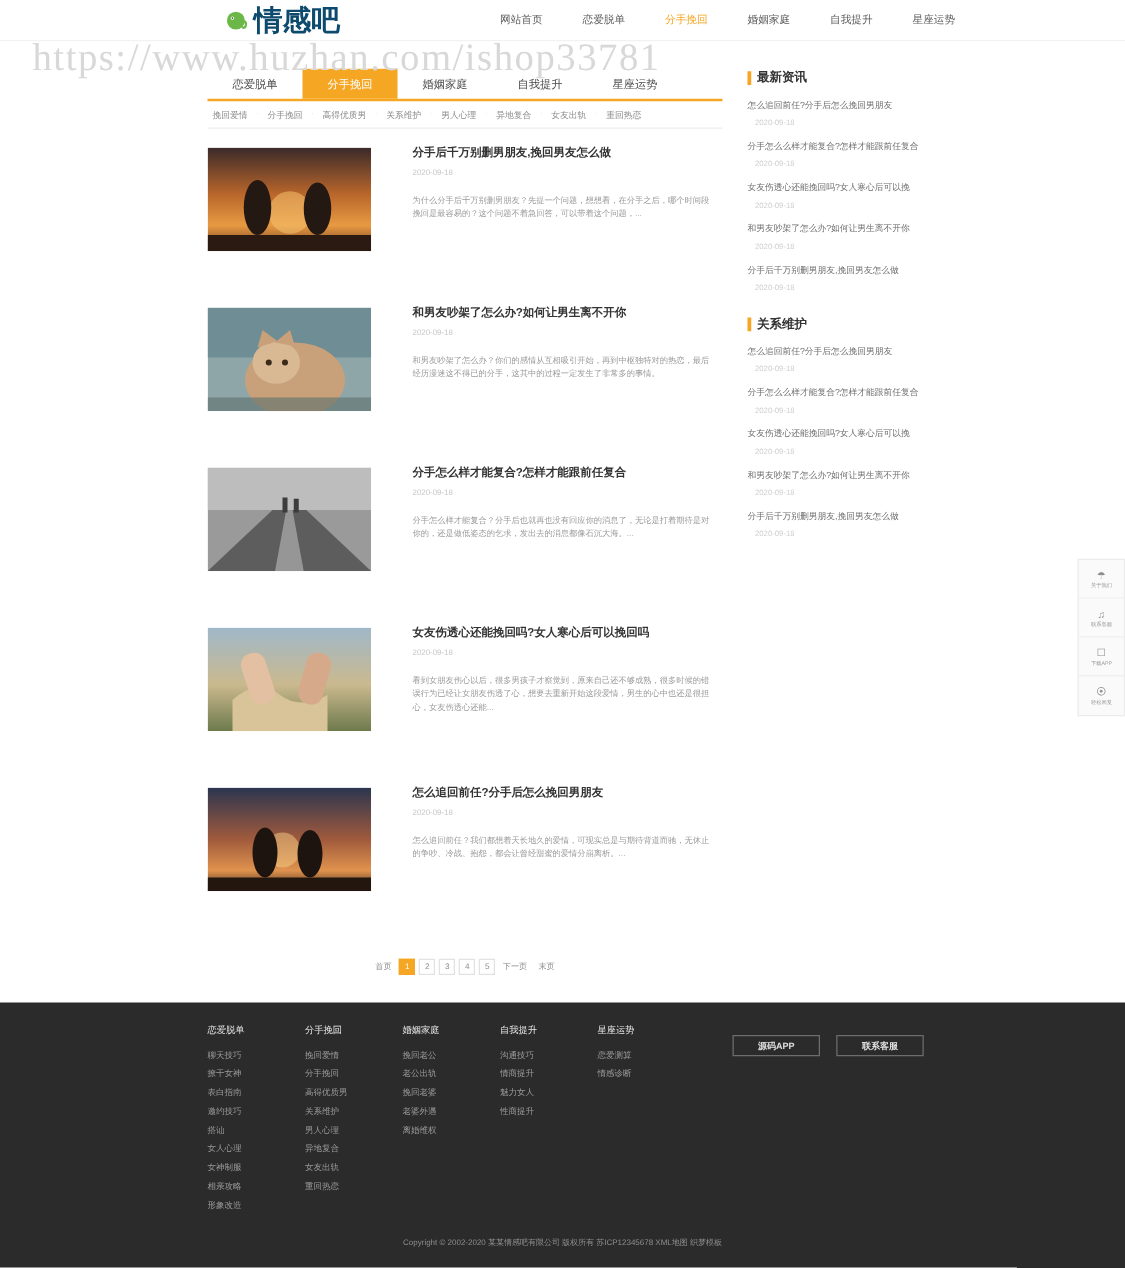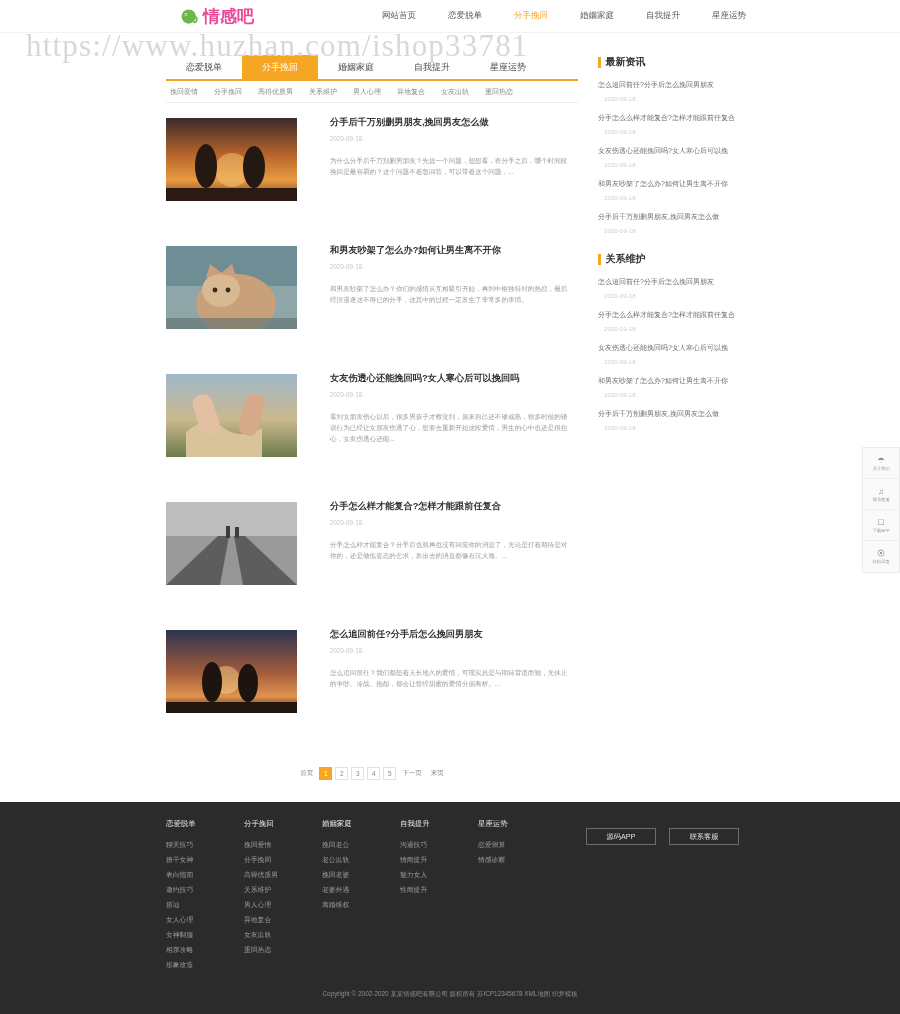--- a/index.html
+++ b/index.html
@@ -24,22 +24,22 @@
   .logo-wrap {
     display: flex; align-items: center;
     margin-left: 180px;
     gap: 4px;
   }
   .logo-mark {
     width: 19px; height: 19px;
     position: relative;
   }
   .logo-text {
-    font-size: 17px; font-weight: bold;
-    color: #ec4899; letter-spacing: 0px;
+    font-size: 23px; font-weight: bold;
+    color: #0c4a6e; letter-spacing: 0px;
     line-height: 19px;
   }
   .nav {
     display: flex; align-items: center;
     margin-left: 128px;
     gap: 32px;
   }
   .nav-item {
     font-size: 8.5px;
     color: #5a5a5a;
@@ -213,21 +213,21 @@
     margin-bottom: 12px; font-weight: normal;
   }
   .flink {
     font-size: 6.8px; color: #9b9b9b;
     margin-bottom: 7px; cursor: pointer;
     line-height: 8px;
   }
   .fbtns {
     position: absolute;
     left: 586px; top: 26px;
-    display: flex; gap: 13px;
+    display: flex; gap: 13px; font-weight: bold;
   }
   .fbtn {
     width: 70px; height: 17px;
     border: 1px solid #6d6d6d;
     color: #e0e0e0; font-size: 7.2px;
     display: flex; align-items: center; justify-content: center;
     cursor: pointer; background: transparent;
   }
   .copyright {
     position: absolute;
@@ -364,58 +364,58 @@
             <div class="art-title">和男友吵架了怎么办?如何让男生离不开你</div>
             <div class="art-date">2020-09-18</div>
             <div class="art-desc">和男友吵架了怎么办？你们的感情从互相吸引开始，再到中枢独特对的热恋，最后经历漫迷这不得已的分手，这其中的过程一定发生了非常多的事情。</div>
           </div>
         </div>
 
         <div class="article">
           <div class="thumb">
             <span class="ph">
               <svg width="131" height="83" viewBox="0 0 131 83" preserveAspectRatio="none">
+                <rect width="131" height="83" fill="#9a9a9a"></rect>
+                <rect width="131" height="34" fill="#bdbdbd"></rect>
+                <path d="M0 83 l52 -49 l27 0 l52 49 z" fill="#5d5d5d"></path>
+                <path d="M63 34 l5 0 l9 49 l-23 0 z" fill="#cfcfcf" opacity=".5"></path>
+                <rect x="60" y="24" width="4" height="12" fill="#3c3c3c"></rect>
+                <rect x="69" y="25" width="4" height="11" fill="#3c3c3c"></rect>
+              </svg>
+            </span>
+          </div>
+          <div class="art-body">
+            <div class="art-title">分手怎么样才能复合?怎样才能跟前任复合</div>
+            <div class="art-date">2020-09-18</div>
+            <div class="art-desc">分手怎么样才能复合？分手后也就再也没有回应你的消息了，无论是打着期待是对你的，还是做低姿态的乞求，发出去的消息都像石沉大海。...</div>
+          </div>
+        </div>
+
+        <div class="article">
+          <div class="thumb">
+            <span class="ph">
+              <svg width="131" height="83" viewBox="0 0 131 83" preserveAspectRatio="none">
                 <defs>
                     <linearGradient id="g3" x1="0" y1="0" x2="0" y2="1">
                   <stop offset="0%" stop-color="#9fb8c9"></stop>
                       <stop offset="55%" stop-color="#cbb98e"></stop>
                   <stop offset="100%" stop-color="#6d7a4c"></stop>
                 </linearGradient>
                   </defs>
                 <rect width="131" height="83" fill="url(#g3)"></rect>
                 <path d="M20 58 q20 -18 38 -4 q16 12 38 0 l0 29 l-76 0 z" fill="#d9c49a"></path>
                 <rect x="30" y="20" width="20" height="42" rx="9" fill="#e3c0a2" transform="rotate(-18 40 40)"></rect>
                 <rect x="76" y="20" width="20" height="42" rx="9" fill="#d6a98a" transform="rotate(16 86 40)"></rect>
               </svg>
             </span>
           </div>
           <div class="art-body">
             <div class="art-title">女友伤透心还能挽回吗?女人寒心后可以挽回吗</div>
             <div class="art-date">2020-09-18</div>
             <div class="art-desc">看到女朋友伤心以后，很多男孩子才察觉到，原来自己还不够成熟，很多时候的错误行为已经让女朋友伤透了心，想要去重新开始这段爱情，男生的心中也还是很担心，女友伤透心还能...</div>
-          </div>
-        </div>
-
-        <div class="article">
-          <div class="thumb">
-            <span class="ph">
-              <svg width="131" height="83" viewBox="0 0 131 83" preserveAspectRatio="none">
-                <rect width="131" height="83" fill="#9a9a9a"></rect>
-                <rect width="131" height="34" fill="#bdbdbd"></rect>
-                <path d="M0 83 l52 -49 l27 0 l52 49 z" fill="#5d5d5d"></path>
-                <path d="M63 34 l5 0 l9 49 l-23 0 z" fill="#cfcfcf" opacity=".5"></path>
-                <rect x="60" y="24" width="4" height="12" fill="#3c3c3c"></rect>
-                <rect x="69" y="25" width="4" height="11" fill="#3c3c3c"></rect>
-              </svg>
-            </span>
-          </div>
-          <div class="art-body">
-            <div class="art-title">分手怎么样才能复合?怎样才能跟前任复合</div>
-            <div class="art-date">2020-09-18</div>
-            <div class="art-desc">分手怎么样才能复合？分手后也就再也没有回应你的消息了，无论是打着期待是对你的，还是做低姿态的乞求，发出去的消息都像石沉大海。...</div>
           </div>
         </div>
 
         <div class="article">
           <div class="thumb">
             <span class="ph">
               <svg width="131" height="83" viewBox="0 0 131 83" preserveAspectRatio="none">
                 <defs>
                     <linearGradient id="g5" x1="0" y1="0" x2="0" y2="1">
                   <stop offset="0%" stop-color="#2b3550"></stop>

